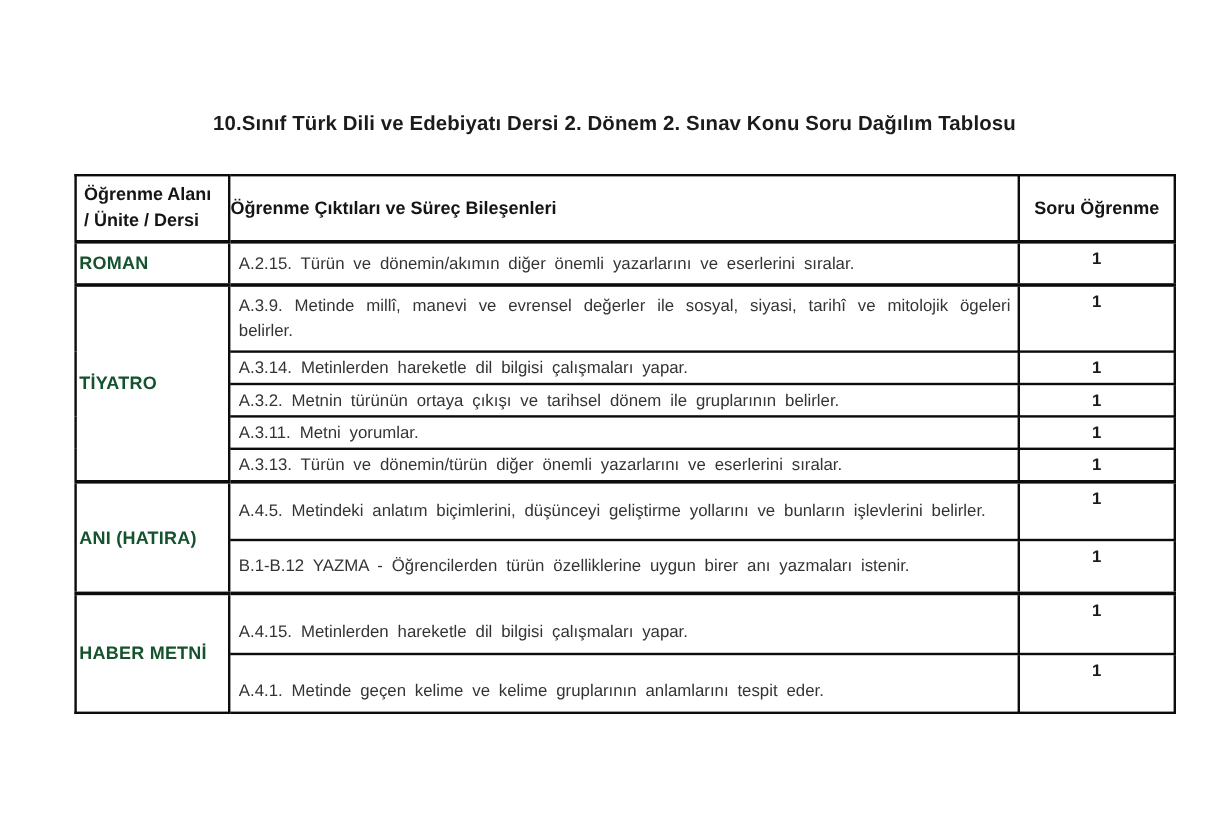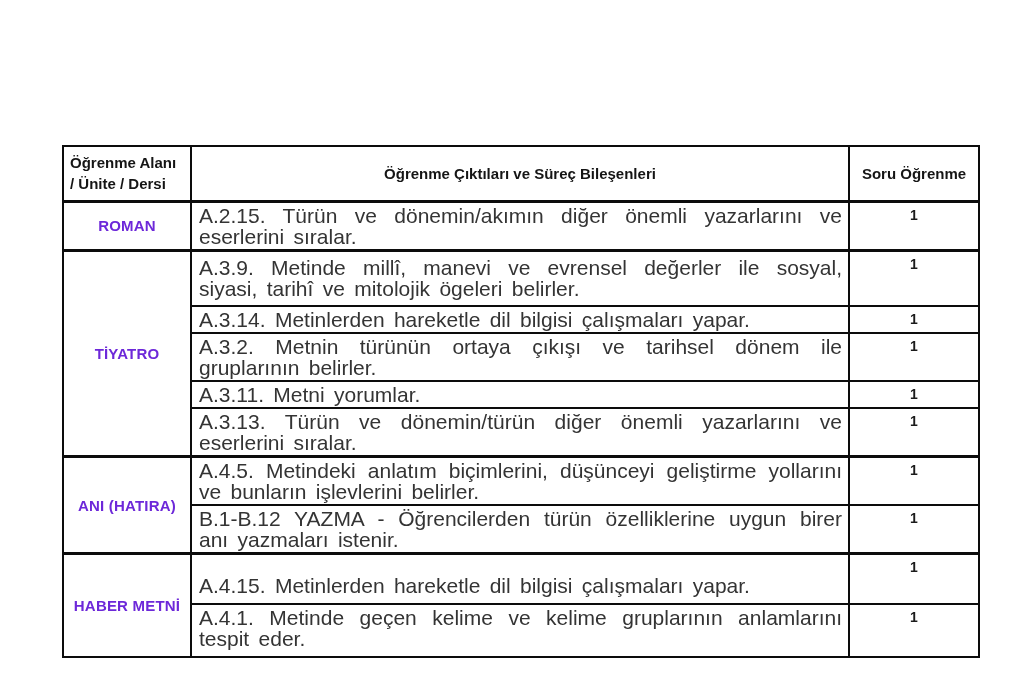--- a/index.html
+++ b/index.html
@@ -57,49 +57,48 @@
     font-weight: 700;
     color: #151515;
     vertical-align: middle;
   }
   th.h-unit {
     text-align: left;
     padding: 2px 4px 2px 6px;
     line-height: 21px;
   }
   th.h-unit span { display: block; }
-  th.h-outcome { text-align: center; }
+  th.h-outcome { text-align: left; }
   th.h-count   { text-align: center; }
 
   
   tr.r-roman { height: 36px; }
   tr.r-t1 { height: 56px; }
   tr.r-t2, tr.r-t3, tr.r-t4 { height: 23px; }
   tr.r-t5 { height: 22px; }
   tr.r-a1 { height: 48px; }
   tr.r-a2 { height: 45px; }
   tr.r-h1 { height: 50px; }
   tr.r-h2 { height: 49px; }
 
   
   tr.group-start > td { border-top: 3px solid #0c0c0c; }
 
   td.unit-cell {
-    text-align: center;
     vertical-align: middle;
     font-size: 15px;
     font-weight: 700;
-    color: #6d28d9;
+    color: #14532d;
     letter-spacing: 0.2px;
     padding: 2px;
   }
 
   td.outcome-cell {
     vertical-align: middle;
-    font-size: 21px;
+    font-size: 14px;
     line-height: 21px;
     color: #343434;
     text-align: justify;
     word-spacing: 3.5px;
     padding: 2px 6px 2px 7px;
   }
   td.outcome-cell.valign-bottom { vertical-align: bottom; padding-bottom: 7px; margin-left: 18px; }
 
   td.count-cell {
     text-align: center;
@@ -108,20 +107,21 @@
     font-weight: 700;
     color: #1b1b1b;
     padding-top: 4px;
   }
 </style>
 </head>
 <body>
 
 <div class="page">
 
+  <div class="doc-title">10.Sınıf Türk Dili ve Edebiyatı Dersi 2. Dönem 2. Sınav Konu Soru Dağılım Tablosu</div>
 
   <table class="dist-table">
     <colgroup>
       <col class="c-unit">
       <col class="c-outcome">
       <col class="c-count">
     </colgroup>
 
     <tbody>
         <tr class="header-row">

